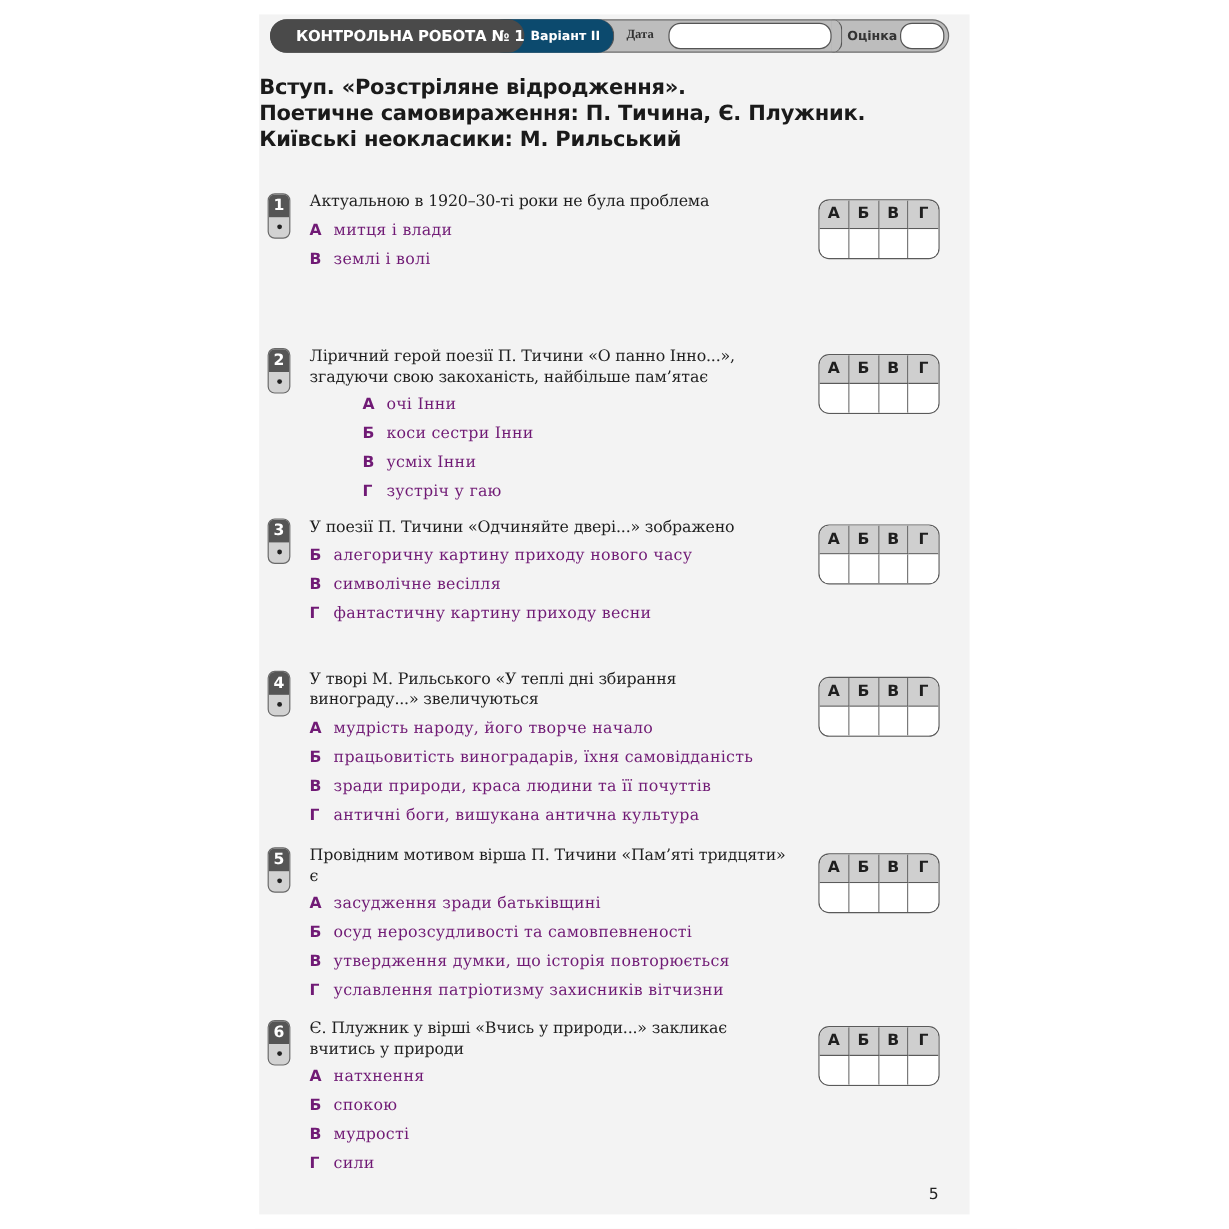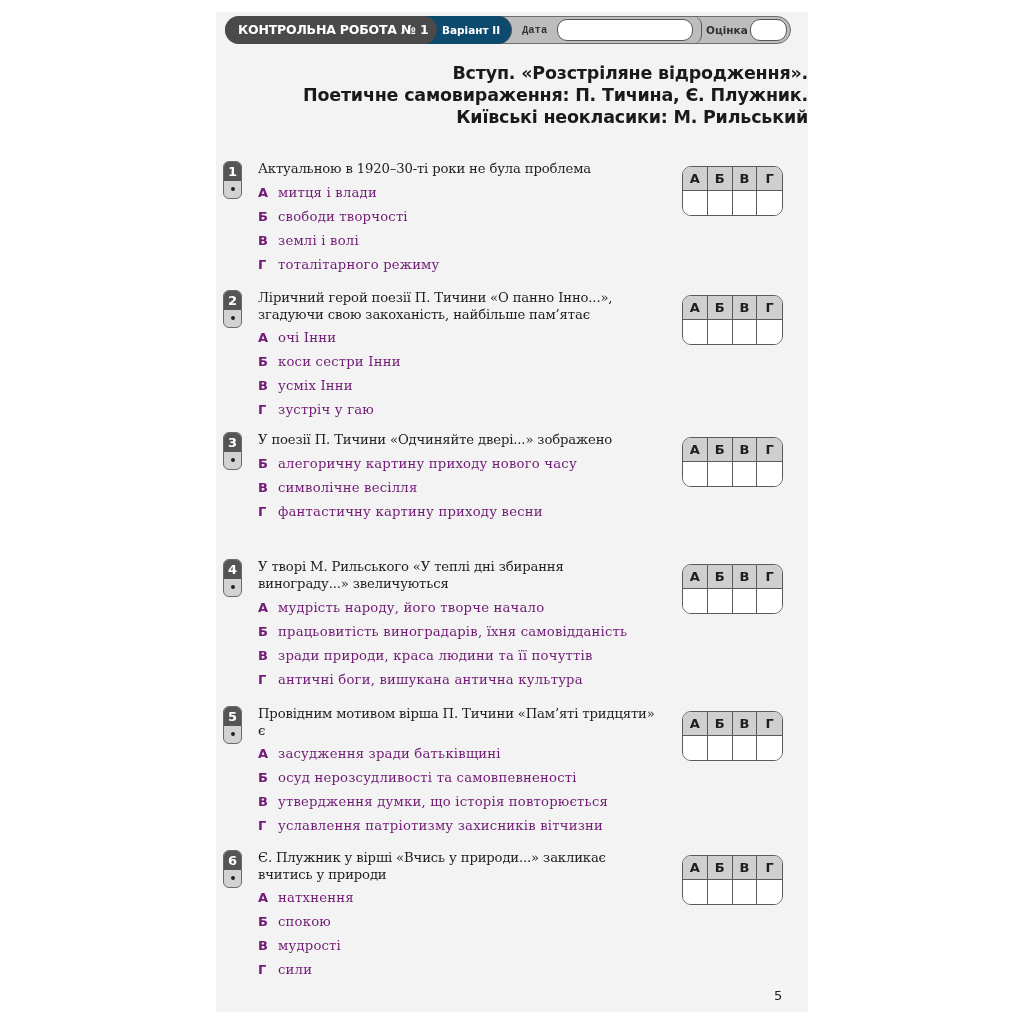--- a/index.html
+++ b/index.html
@@ -17,51 +17,52 @@
     position: absolute; left: 9px; top: 4px; width: 566px; height: 28px;
     border-radius: 14px; background: #bdbdbd; border: 1px solid #6d6d6d;
     box-sizing: border-box;
   }
   .hdr-title {
     position: absolute; left: -1px; top: -1px; height: 28px; width: 212px;
     background: #4a4a4a; color: #fff; border-radius: 14px;
     font-family: "DejaVu Sans", sans-serif; font-weight: bold; font-size: 12.5px;
     line-height: 28px; padding-left: 13px; box-sizing: border-box; z-index: 3;
     letter-spacing: -0.2px;
+    text-align: right;
   }
   .hdr-variant {
     position: absolute; left: 180px; top: -1px; height: 28px; width: 106px;
     background: #0c4a6e; color: #fff; border-radius: 14px;
     font-family: "DejaVu Sans", sans-serif; font-weight: bold; font-size: 10.5px;
     line-height: 28px; padding-left: 36px; box-sizing: border-box; z-index: 2;
     border-right: 1px solid #555;
   }
   .hdr-date-label {
     position: absolute; left: 296px; top: 0; line-height: 26px;
-    font-family: Liberation Mono, monospace; font-weight: bold; font-size: 10.5px; color: #333;
+    font-family: Liberation Serif, serif; font-weight: bold; font-size: 10.5px; color: #333;
   }
   .hdr-date-field {
     position: absolute; left: 331px; top: 2px; width: 136px; height: 22px;
     background: #fff; border: 1px solid #555; border-radius: 10px; box-sizing: border-box;
   }
   .hdr-sep {
     position: absolute; left: 467px; top: -1px; width: 8px; height: 28px;
     border-right: 1px solid #555; border-radius: 0 14px 14px 0;
   }
   .hdr-grade-label {
     position: absolute; left: 480px; top: 0; line-height: 26px;
     font-family: "DejaVu Sans", sans-serif; font-weight: bold; font-size: 10.5px; color: #333;
   }
   .hdr-grade-field {
     position: absolute; left: 524px; top: 2px; width: 37px; height: 22px;
     background: #fff; border: 1px solid #555; border-radius: 10px; box-sizing: border-box;
   }
   
   .title {
-    position: absolute; left: 0; top: 50px; width: 592px; text-align: right;
+    position: absolute; left: 0; top: 50px; width: 592px; text-align: left;
     font-family: "DejaVu Sans", sans-serif; font-weight: bold; font-size: 17.5px;
     line-height: 22px; color: #1a1a1a; letter-spacing: -0.2px;
   }
   
   .q { position: absolute; left: 0; width: 592px; }
   .badge {
     position: absolute; left: 7px; top: 1px; width: 19px; height: 38px;
     border-radius: 6px; background: #d2d2d2; border: 1px solid #6a6a6a;
     box-sizing: border-box; overflow: hidden;
   }
@@ -123,43 +124,41 @@
   </div>
 
   <div class="q" style="top:148px;">
     <div class="badge">
       <div class="badge-num">1</div>
       <div class="badge-dot"></div>
     </div>
     <div class="q-text">Актуальною в 1920–30-ті роки не була проблема</div>
     <div class="opts" style="top:21px;">
       <div class="opt"><span class="opt-letter">А</span><span>митця і влади</span></div>
-      <div class="opt"><span class="opt-letter">Б</span><span>свободи творчості</span></div>
       <div class="opt"><span class="opt-letter">В</span><span>землі і волі</span></div>
-      <div class="opt"><span class="opt-letter">Г</span><span>тоталітарного режиму</span></div>
     </div>
     <div class="grid">
       <div class="grid-h">А</div>
       <div class="grid-h">Б</div>
       <div class="grid-h">В</div>
       <div class="grid-h last">Г</div>
       <div class="grid-c"></div>
       <div class="grid-c"></div>
       <div class="grid-c"></div>
       <div class="grid-c last"></div>
     </div>
   </div>
 
   <div class="q" style="top:277px;">
     <div class="badge">
       <div class="badge-num">2</div>
       <div class="badge-dot"></div>
     </div>
     <div class="q-text">Ліричний герой поезії П. Тичини «О панно Інно...», згадуючи свою закоханість, найбільше пам’ятає</div>
-    <div class="opts" style="top:37px;">
+    <div class="opts" style="top:37px;margin-left:44px;">
       <div class="opt"><span class="opt-letter">А</span><span>очі Інни</span></div>
       <div class="opt"><span class="opt-letter">Б</span><span>коси сестри Інни</span></div>
       <div class="opt"><span class="opt-letter">В</span><span>усміх Інни</span></div>
       <div class="opt"><span class="opt-letter">Г</span><span>зустріч у гаю</span></div>
     </div>
     <div class="grid">
       <div class="grid-h">А</div>
       <div class="grid-h">Б</div>
       <div class="grid-h">В</div>
       <div class="grid-h last">Г</div>

